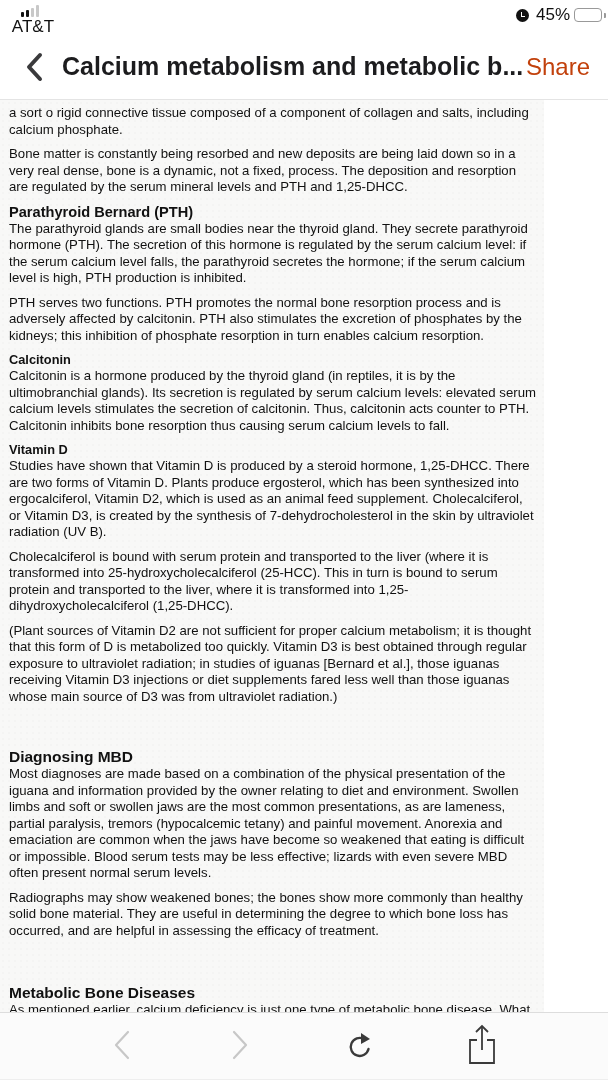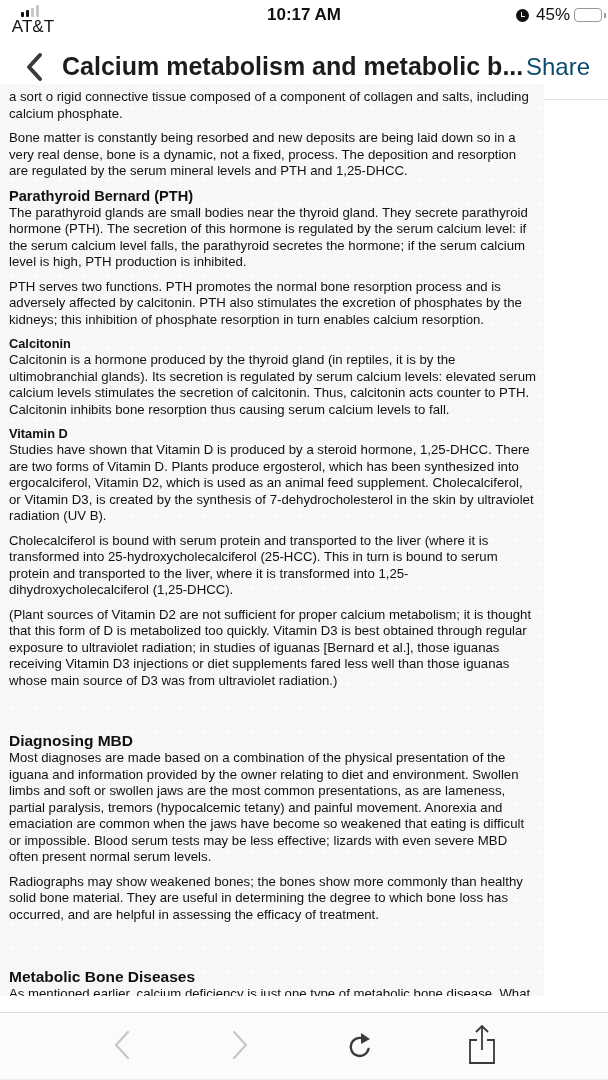--- a/index.html
+++ b/index.html
@@ -18,23 +18,23 @@
     .alarm { width: 13px; height: 13px; border-radius: 50%; background: #111; margin-right: 7px; position: relative; }
     .alarm::after { content: ""; position: absolute; left: 5px; top: 3px; width: 3px; height: 4px; border-left: 1.5px solid #fff; border-bottom: 1.5px solid #fff; }
     .battery { margin-left: 4px; width: 28px; height: 14px; border: 1.5px solid #999; border-radius: 4px; padding: 1.5px; position: relative; }
     .battery .fill { height: 100%; background: #111; border-radius: 1.5px; }
     .battery::after { content: ""; position: absolute; right: -5px; top: 3.5px; width: 2px; height: 5px; background: #999; border-radius: 0 1px 1px 0; }
 
     .nav-bar { position: absolute; top: 34px; left: 0; width: 608px; height: 66px; background: #fff; border-bottom: 1px solid #e4e4e4; }
     .back-btn { position: absolute; left: 22px; top: 16px; width: 26px; height: 34px; cursor: pointer; }
     .back-btn svg { width: 26px; height: 34px; }
     .nav-title { position: absolute; left: 62px; top: 18px; font-size: 25px; font-weight: bold; color: #1c1c1e; white-space: nowrap; }
-    .share-btn { position: absolute; right: 18px; top: 19px; font-size: 24px; color: #0c4a6e; cursor: pointer; }
+    .share-btn { position: absolute; right: 18px; top: 19px; font-size: 24px; color: #c2410c; cursor: pointer; }
 
-    .content { position: absolute; top: 84px; left: 0; width: 544px; height: 912px; overflow: hidden;
+    .content { position: absolute; top: 100px; left: 0; width: 544px; height: 912px; overflow: hidden;
       background: #f8f8f7;
       background-image: radial-gradient(rgba(0,0,0,0.015) 1px, transparent 1px);
       background-size: 6px 6px;
       padding: 5px 8px 0 9px;
     }
     .content p { font-size: 13.2px; line-height: 16.5px; color: #111; margin-bottom: 8px; }
     .content h3 { font-size: 12.8px; font-weight: bold; line-height: 16px; color: #111; margin-top: 2px; }
     .content h2 { font-size: 15.5px; font-weight: bold; line-height: 18px; color: #111; margin-top: 1px; }
     .gap-big { height: 34px; }
     .gap-mid { height: 36px; }
@@ -54,21 +54,20 @@
   <div class="status-left">
     <div class="signal">
       <span class="on" style="height:5px"></span>
       <span class="on" style="height:7px"></span>
       <span style="height:9px"></span>
       <span style="height:12px"></span>
     </div>
     <span class="carrier">AT&amp;T</span>
     <span class="network">LTE</span>
   </div>
-  <div class="status-time">10:17 AM</div>
   <div class="status-right">
     <span class="alarm"></span>
     <span>45%</span>
     <span class="battery"><span class="fill" id="battery-fill" style="width: 74%;"></span></span>
   </div>
 </div>
 
 <div class="nav-bar">
   <div class="back-btn">
     <svg viewBox="0 0 26 34">

